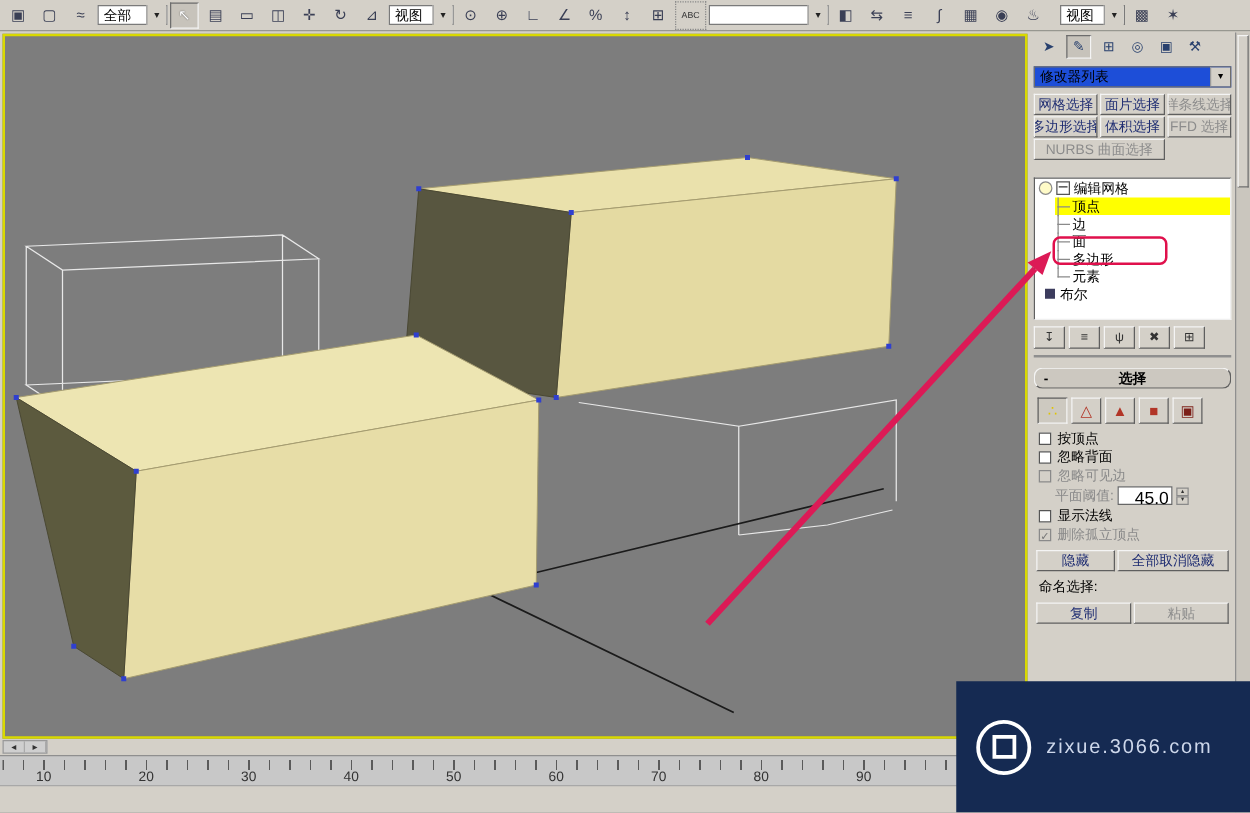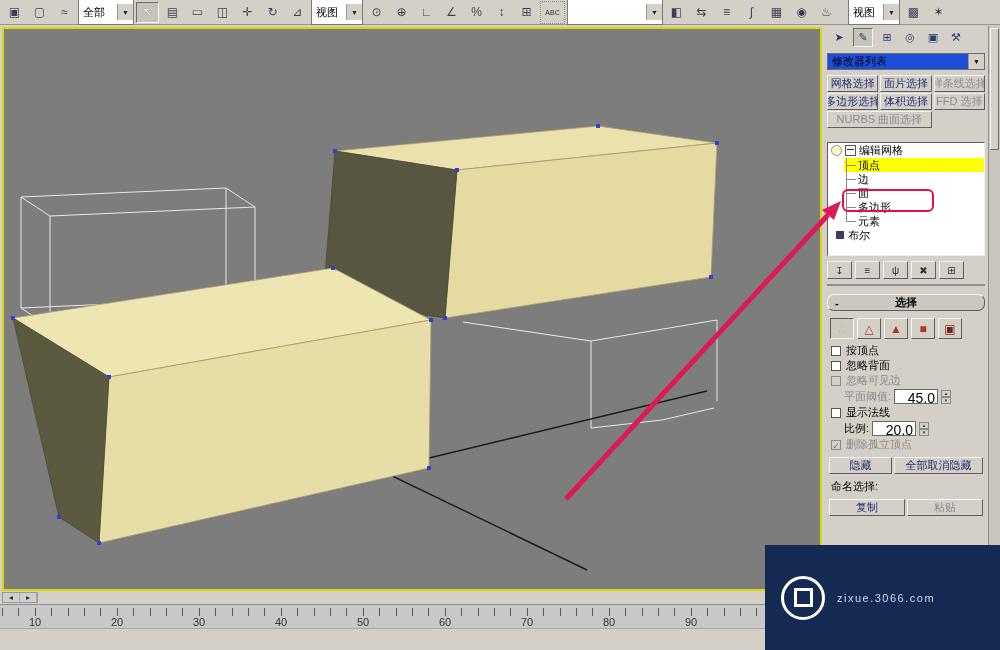--- a/index.html
+++ b/index.html
@@ -8,21 +8,21 @@
   .app{position:absolute;inset:0;}
 
   
   .toolbar{position:absolute;left:0;top:0;width:100%;height:25px;background:#d4d0c8;
            border-bottom:1px solid #979790;display:flex;align-items:center;gap:2px;
            padding:0 3px;box-sizing:border-box;}
   .tcell{width:21px;height:19px;flex:0 0 auto;display:flex;align-items:center;justify-content:center;
          font-size:12px;color:#3a3f55;border:1px solid transparent;}
   .tcell.pressed{border:1px solid;border-color:#6d6d6d #f4f4f4 #f4f4f4 #6d6d6d;background:#c7c3bb;color:#fff;
                  text-shadow:0 0 1px #333;}
-  .tcombo{height:26px;background:#fff;border:1px solid #7a7a7a;display:flex;align-items:center;
+  .tcombo{height:16px;background:#fff;border:1px solid #7a7a7a;display:flex;align-items:center;
           font-size:11px;padding-left:4px;flex:0 0 auto;box-sizing:border-box;color:#000;}
   .tcombo .arrow{margin-left:auto;width:15px;height:16px;background:#d4d0c8;border-left:1px solid #9a9a9a;
                  display:flex;align-items:center;justify-content:center;font-size:7px;color:#222;}
   .abc{font-size:7px;letter-spacing:0;color:#333;border:1px dotted #888;padding:1px 1px;}
 
   
   .viewport{position:absolute;left:2px;top:27px;width:816px;height:560px;background:#7d7d7d;
             border:2px solid #d9d900;}
   .viewport svg{display:block;}
 
@@ -107,21 +107,21 @@
   .arrow-overlay{position:absolute;left:0;top:0;z-index:80;pointer-events:none;}
   .vertex-annotation{position:absolute;left:842px;top:189px;width:88px;height:19px;border:2px solid #e0104c;
                      border-radius:6px;z-index:85;pointer-events:none;}
   .watermark{position:absolute;left:765px;top:545px;right:0;bottom:0;background:#152a52;z-index:90;
              display:flex;align-items:center;gap:12px;padding-left:16px;box-sizing:border-box;}
   .wm-logo{width:38px;height:38px;border:3px solid #fff;border-radius:50%;display:flex;align-items:center;
            justify-content:center;flex:0 0 auto;}
   .wm-logo i{display:block;width:13px;height:13px;border:3px solid #fff;}
   .wm-text{display:flex;flex-direction:column;gap:4px;}
   .wm-brand{color:#fff;font-size:26px;font-weight:bold;letter-spacing:2px;line-height:1;}
-  .wm-url{color:#cdd7ea;font-size:11px;letter-spacing:1.5px;text-align:right;}
+  .wm-url{color:#cdd7ea;font-size:16px;letter-spacing:1.5px;text-align:right;}
 </style>
 </head>
 <body>
 
 <div class="app">
 
   <div class="toolbar">
     <span class="tcell">▣</span>
     <span class="tcell">▢</span>
     <span class="tcell">≈</span>
@@ -279,28 +279,20 @@
       <span class="vfield">45.0</span>
       <span class="spin">
         <span>▴</span>
         <span>▾</span>
       </span>
     </div>
     <div class="chk-row">
         <span class="chk"></span>
       <span class="lbl">显示法线</span>
       </div>
-    <div class="val-row">
-      <span class="lbl">比例:</span>
-      <span class="vfield">20.0</span>
-      <span class="spin">
-        <span>▴</span>
-        <span>▾</span>
-      </span>
-    </div>
     <div class="chk-row">
         <span class="chk dis">✓</span>
       <span class="lbl dis">删除孤立顶点</span>
       </div>
     <div class="two-btn">
       <div class="pbtn" style="flex:0.7">隐藏</div>
       <div class="pbtn">全部取消隐藏</div>
     </div>
     <div class="sec-label">命名选择:</div>
     <div class="two-btn">

